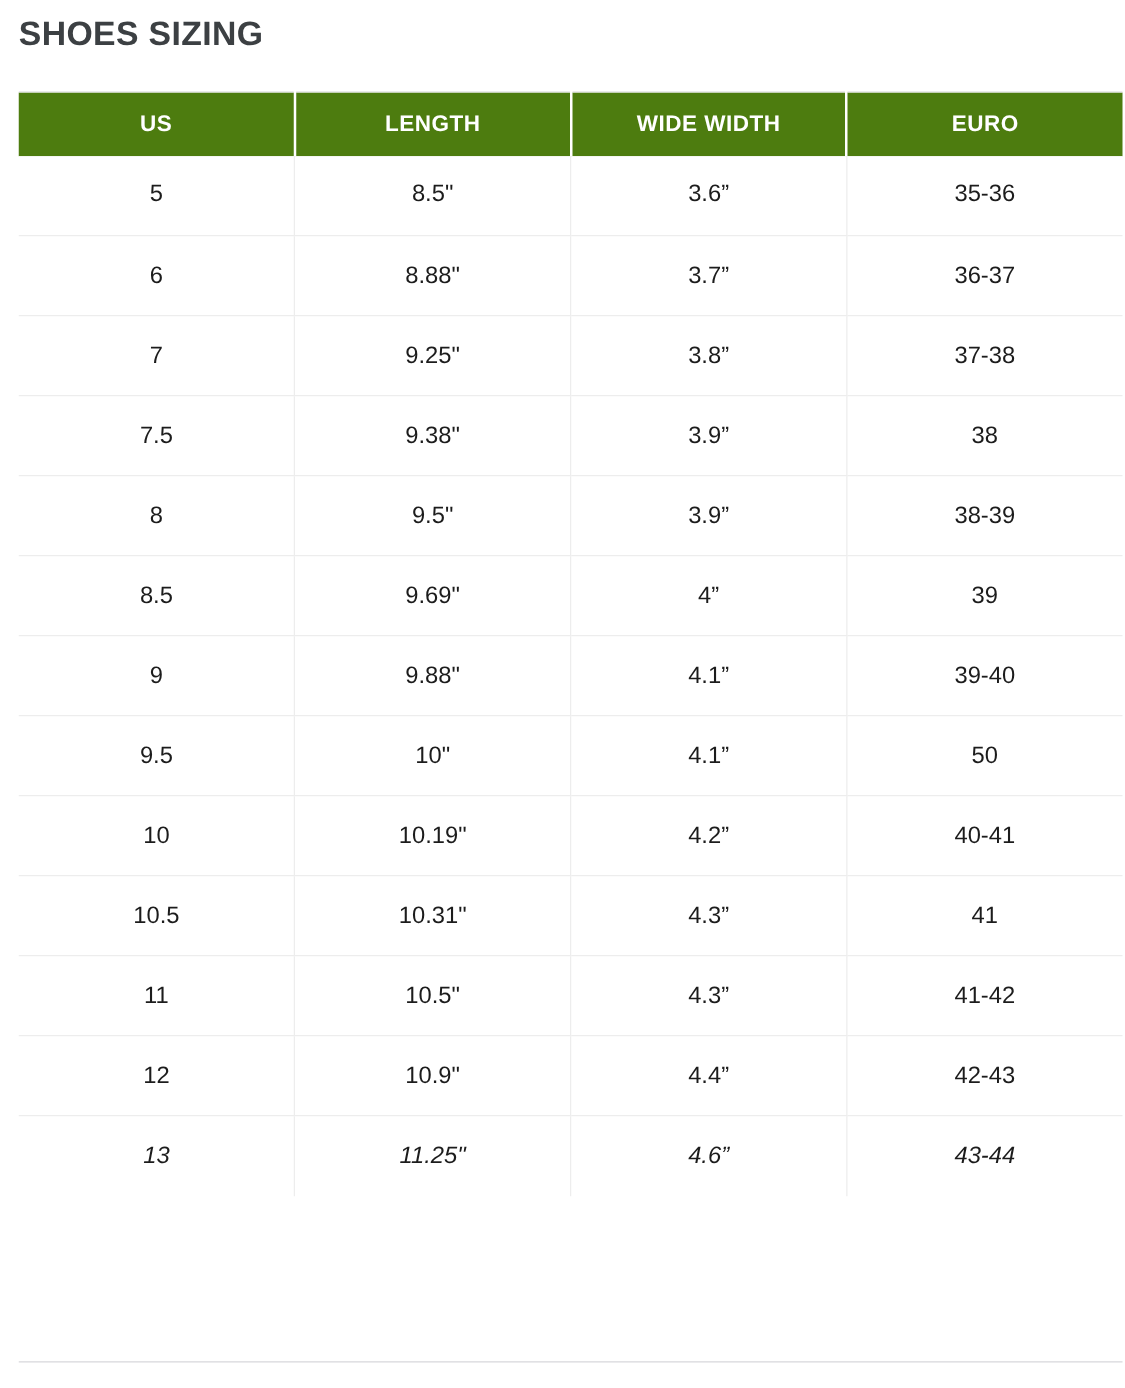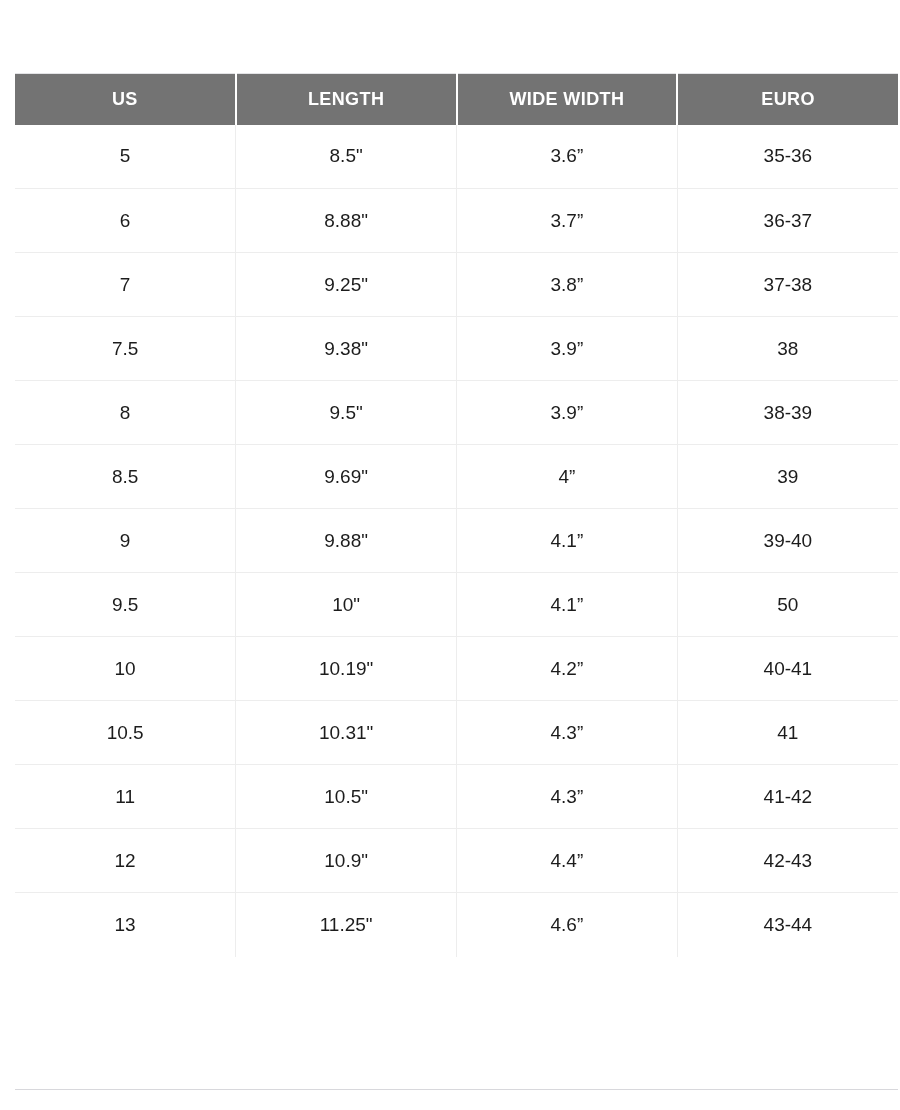--- a/index.html
+++ b/index.html
@@ -43,21 +43,21 @@
     top:73px;
     width:883px;
     border-collapse:collapse;
     table-layout:fixed;
     border-top:1px solid #e3e3e6;
   }
 
   .sizing-table col { width:25%; }
 
   .sizing-table thead th {
-    background:#737373;
+    background:#4d7c0f;
     color:#ffffff;
     font-size:18px;
     font-weight:bold;
     letter-spacing:0.4px;
     text-align:center;
     height:51px;
     vertical-align:middle;
     border-right:2px solid #ffffff;
     white-space:nowrap;
   }
@@ -69,37 +69,38 @@
     vertical-align:middle;
     font-size:19px;
     font-weight:400;
     color:#1c1c1c;
     background:#ffffff;
     border-bottom:1px solid #ededed;
     border-right:1px solid #ededed;
     white-space:nowrap;
   }
   .sizing-table tbody td:last-child { border-right:none; }
-  .sizing-table tbody tr:last-child td { border-bottom:none; }
+  .sizing-table tbody tr:last-child td { border-bottom:none;font-style:italic; }
 
   
   .table-bottom-rule {
     position:absolute;
     left:15px;
     top:1089px;
     width:883px;
     height:1px;
     background:#d8d8dc;
   }
 </style>
 </head>
 <body>
 
 <div class="page">
 
+  <h1 class="page-title">SHOES SIZING</h1>
 
   <table class="sizing-table">
     <colgroup>
       <col>
         <col>
         <col>
         <col>
     </colgroup>
     <thead>
       <tr>

